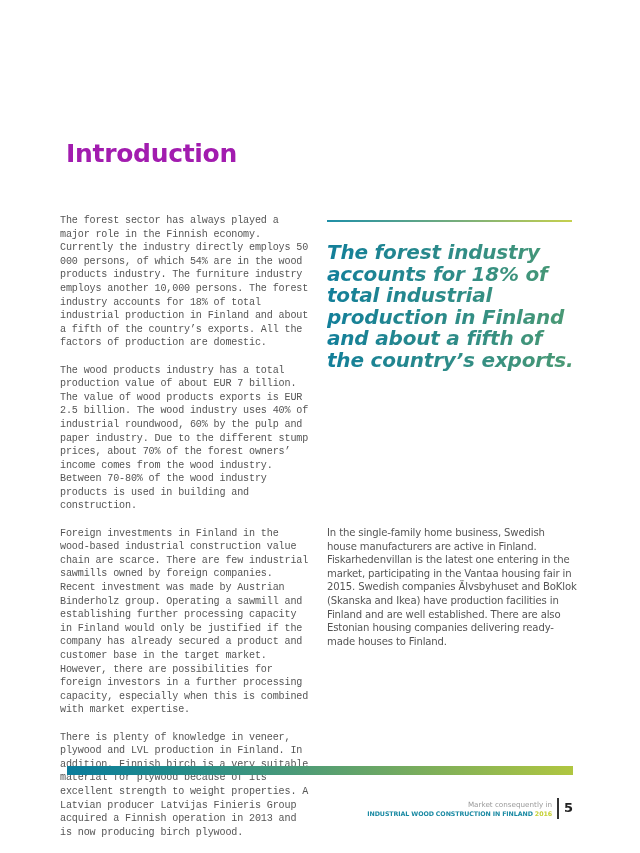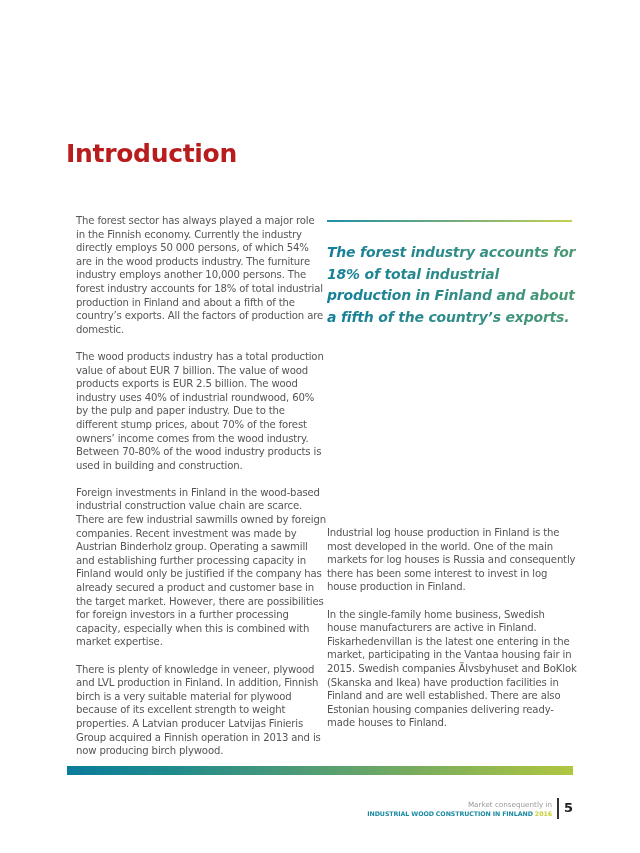--- a/index.html
+++ b/index.html
@@ -15,33 +15,34 @@
       color: #4d4d4d;
     }
     .page-title {
       position: absolute;
       left: 66px;
       top: 139px;
       font-family: "DejaVu Sans", sans-serif;
       font-weight: bold;
       font-size: 25px;
       letter-spacing: -0.3px;
-      color: #b91c1c;
+      color: #a21caf;
     }
     .col {
       position: absolute;
       font-size: 10.1px;
       line-height: 13.6px;
       color: #555555;
       letter-spacing: -0.15px;
     }
     .col-left {
-      left: 76px;
+      left: 60px;
       top: 214px;
       width: 250px;
+      font-family: Liberation Mono, monospace;
     }
     .col-right {
       left: 327px;
       top: 526px;
       width: 250px;
     }
     .col p {
       margin-bottom: 13.6px;
     }
     .pull-rule {
@@ -53,21 +54,21 @@
       background: linear-gradient(to right, #1f8fa8 0%, #79ae7a 55%, #c6d04e 100%);
     }
     .pull-quote {
       position: absolute;
       left: 327px;
       top: 242px;
       width: 250px;
       font-family: "DejaVu Sans", sans-serif;
       font-style: italic;
       font-weight: bold;
-      font-size: 14px;
+      font-size: 20px;
       line-height: 21.5px;
       letter-spacing: -0.2px;
       background: linear-gradient(to right, #127f9a 0%, #2b8a8a 45%, #4c9a72 100%);
       -webkit-background-clip: text;
       background-clip: text;
       color: transparent;
     }
     .bottom-bar {
       position: absolute;
       left: 67px;
@@ -125,21 +126,20 @@
   <p>The forest sector has always played a major role in the Finnish economy. Currently the industry directly employs 50 000 persons, of which 54% are in the wood products industry. The furniture industry em­ploys another 10,000 persons. The forest industry accounts for 18% of total industrial production in Finland and about a fifth of the country’s exports. All the factors of production are domestic.</p>
   <p>The wood products industry has a total production value of about EUR 7 billion. The value of wood products exports is EUR 2.5 billion. The wood indus­try uses 40% of industrial roundwood, 60% by the pulp and paper industry. Due to the different stump prices, about 70% of the forest owners’ income comes from the wood industry. Between 70-80% of the wood industry products is used in building and construction.</p>
   <p>Foreign investments in Finland in the wood-based industrial construction value chain are scarce. There are few industrial sawmills owned by foreign com­panies. Recent investment was made by Austrian Binderholz group. Operating a sawmill and estab­lishing further processing capacity in Finland would only be justified if the company has already secured a product and customer base in the target market. However, there are possibilities for foreign investors in a further processing capacity, especially when this is combined with market expertise.</p>
   <p>There is plenty of knowledge in veneer, plywood and LVL production in Finland. In addition, Finnish birch is a very suitable material for plywood because of its excellent strength to weight properties. A Latvian pro­ducer Latvijas Finieris Group acquired a Finnish oper­ation in 2013 and is now producing birch plywood.</p>
 </div>
 
 <div class="pull-rule"></div>
 <div class="pull-quote">The forest industry accounts for 18% of total industrial production in Finland and about a fifth of the country’s exports.</div>
 
 <div class="col col-right">
-  <p>Industrial log house production in Finland is the most developed in the world. One of the main markets for log houses is Russia and consequently there has been some interest to invest in log house production in Finland.</p>
   <p>In the single-family home business, Swedish house manufacturers are active in Finland. Fiskarhedenvillan is the latest one entering in the market, participating in the Vantaa housing fair in 2015. Swedish compa­nies Älvsbyhuset and BoKlok (Skanska and Ikea) have production facilities in Finland and are well estab­lished. There are also Estonian housing companies delivering ready-made houses to Finland.</p>
 </div>
 
 <div class="bottom-bar"></div>
 
 <div class="footer">
   <div class="footer-line1">Market consequently in</div>
   <div class="footer-line2"><span>INDUSTRIAL WOOD CONSTRUCTION IN FINLAND</span> <span class="year">2016</span></div>
 </div>
 <div class="footer-divider"></div>

